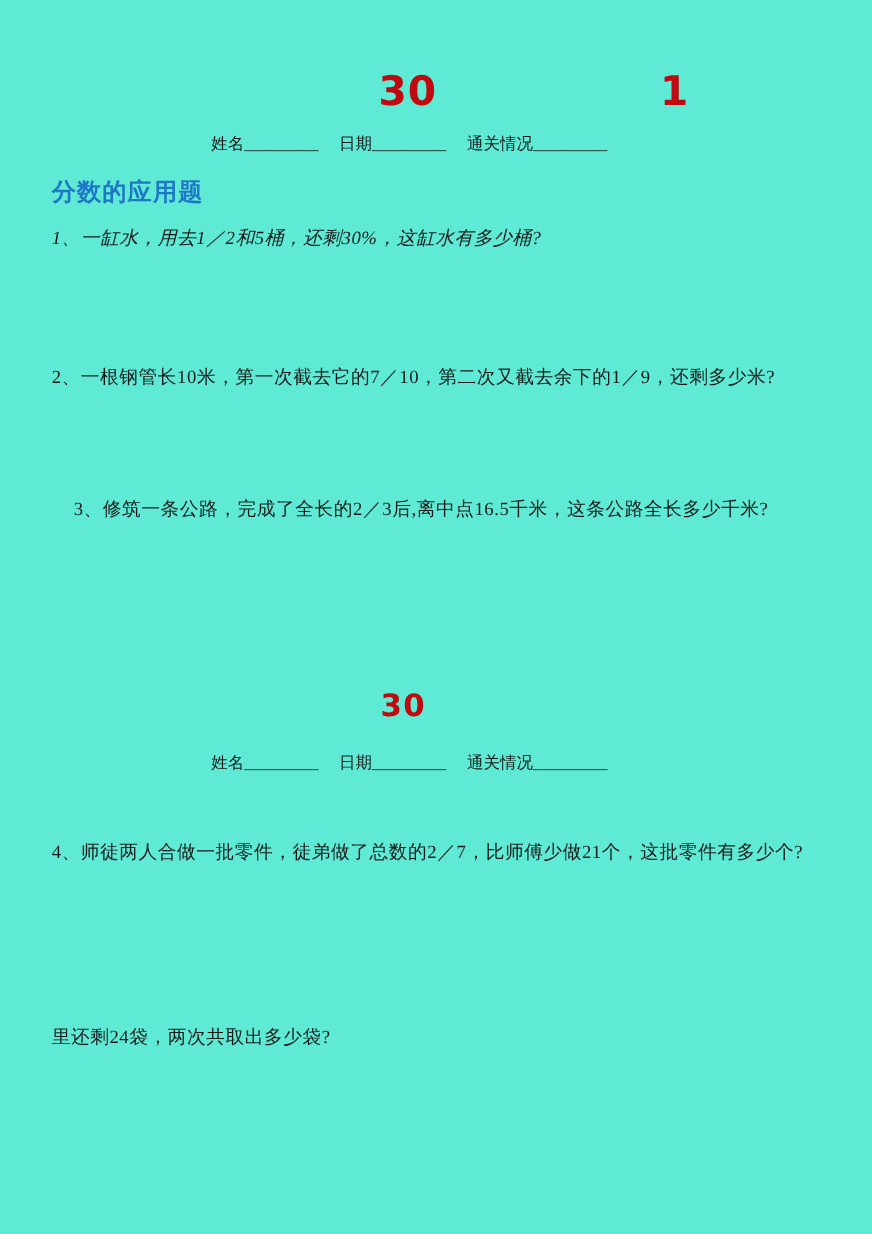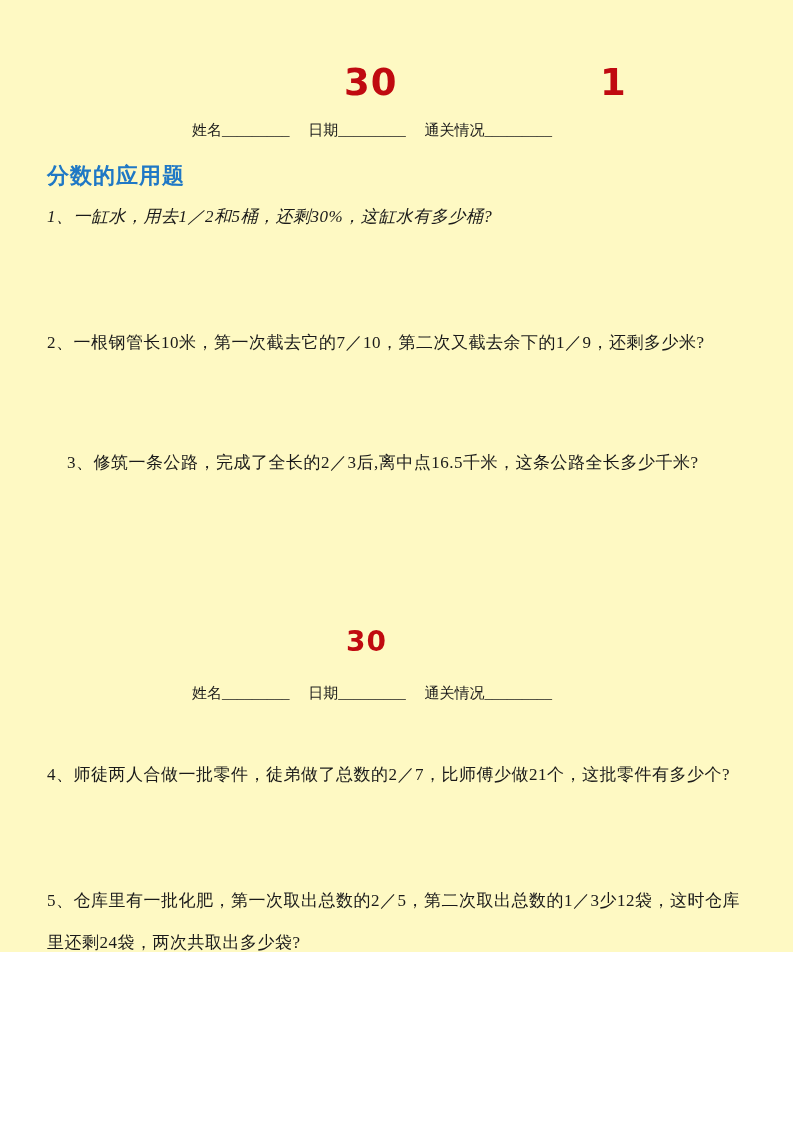--- a/index.html
+++ b/index.html
@@ -5,22 +5,22 @@
   :root {
     --accent-red: #c00a10;
     --heading-blue: #1f78c5;
     --ink: #1a1a1a;
   }
   * { margin: 0; padding: 0; box-sizing: border-box; }
   html, body { background: #ffffff; }
   .page {
     position: relative;
     width: 793px;
-    height: 952px;
-    background: #fef9c3;
+    height: 1122px;
+    background: #5eead4;
     overflow: hidden;
     font-family: "Liberation Serif", "DejaVu Serif", serif;
     color: var(--ink);
   }
   .score {
     position: absolute;
     font-family: "DejaVu Sans", "Liberation Sans", sans-serif;
     font-weight: bold;
     color: var(--accent-red);
     line-height: 1;
@@ -97,16 +97,15 @@
 
   <div class="score score-2">30</div>
 
   <div class="name-row name-row-2">
     <span class="name-field"><span>姓名</span><span class="blank">_________</span></span>
     <span class="name-field"><span>日期</span><span class="blank">_________</span></span>
     <span class="name-field"><span>通关情况</span><span class="blank">_________</span></span>
   </div>
 
   <div class="problem problem-4">4、师徒两人合做一批零件，徒弟做了总数的2／7，比师傅少做21个，这批零件有多少个?</div>
-  <div class="problem problem-5-line1">5、仓库里有一批化肥，第一次取出总数的2／5，第二次取出总数的1／3少12袋，这时仓库</div>
   <div class="problem problem-5-line2">里还剩24袋，两次共取出多少袋?</div>
 
 </div>
 
 </body></html>

